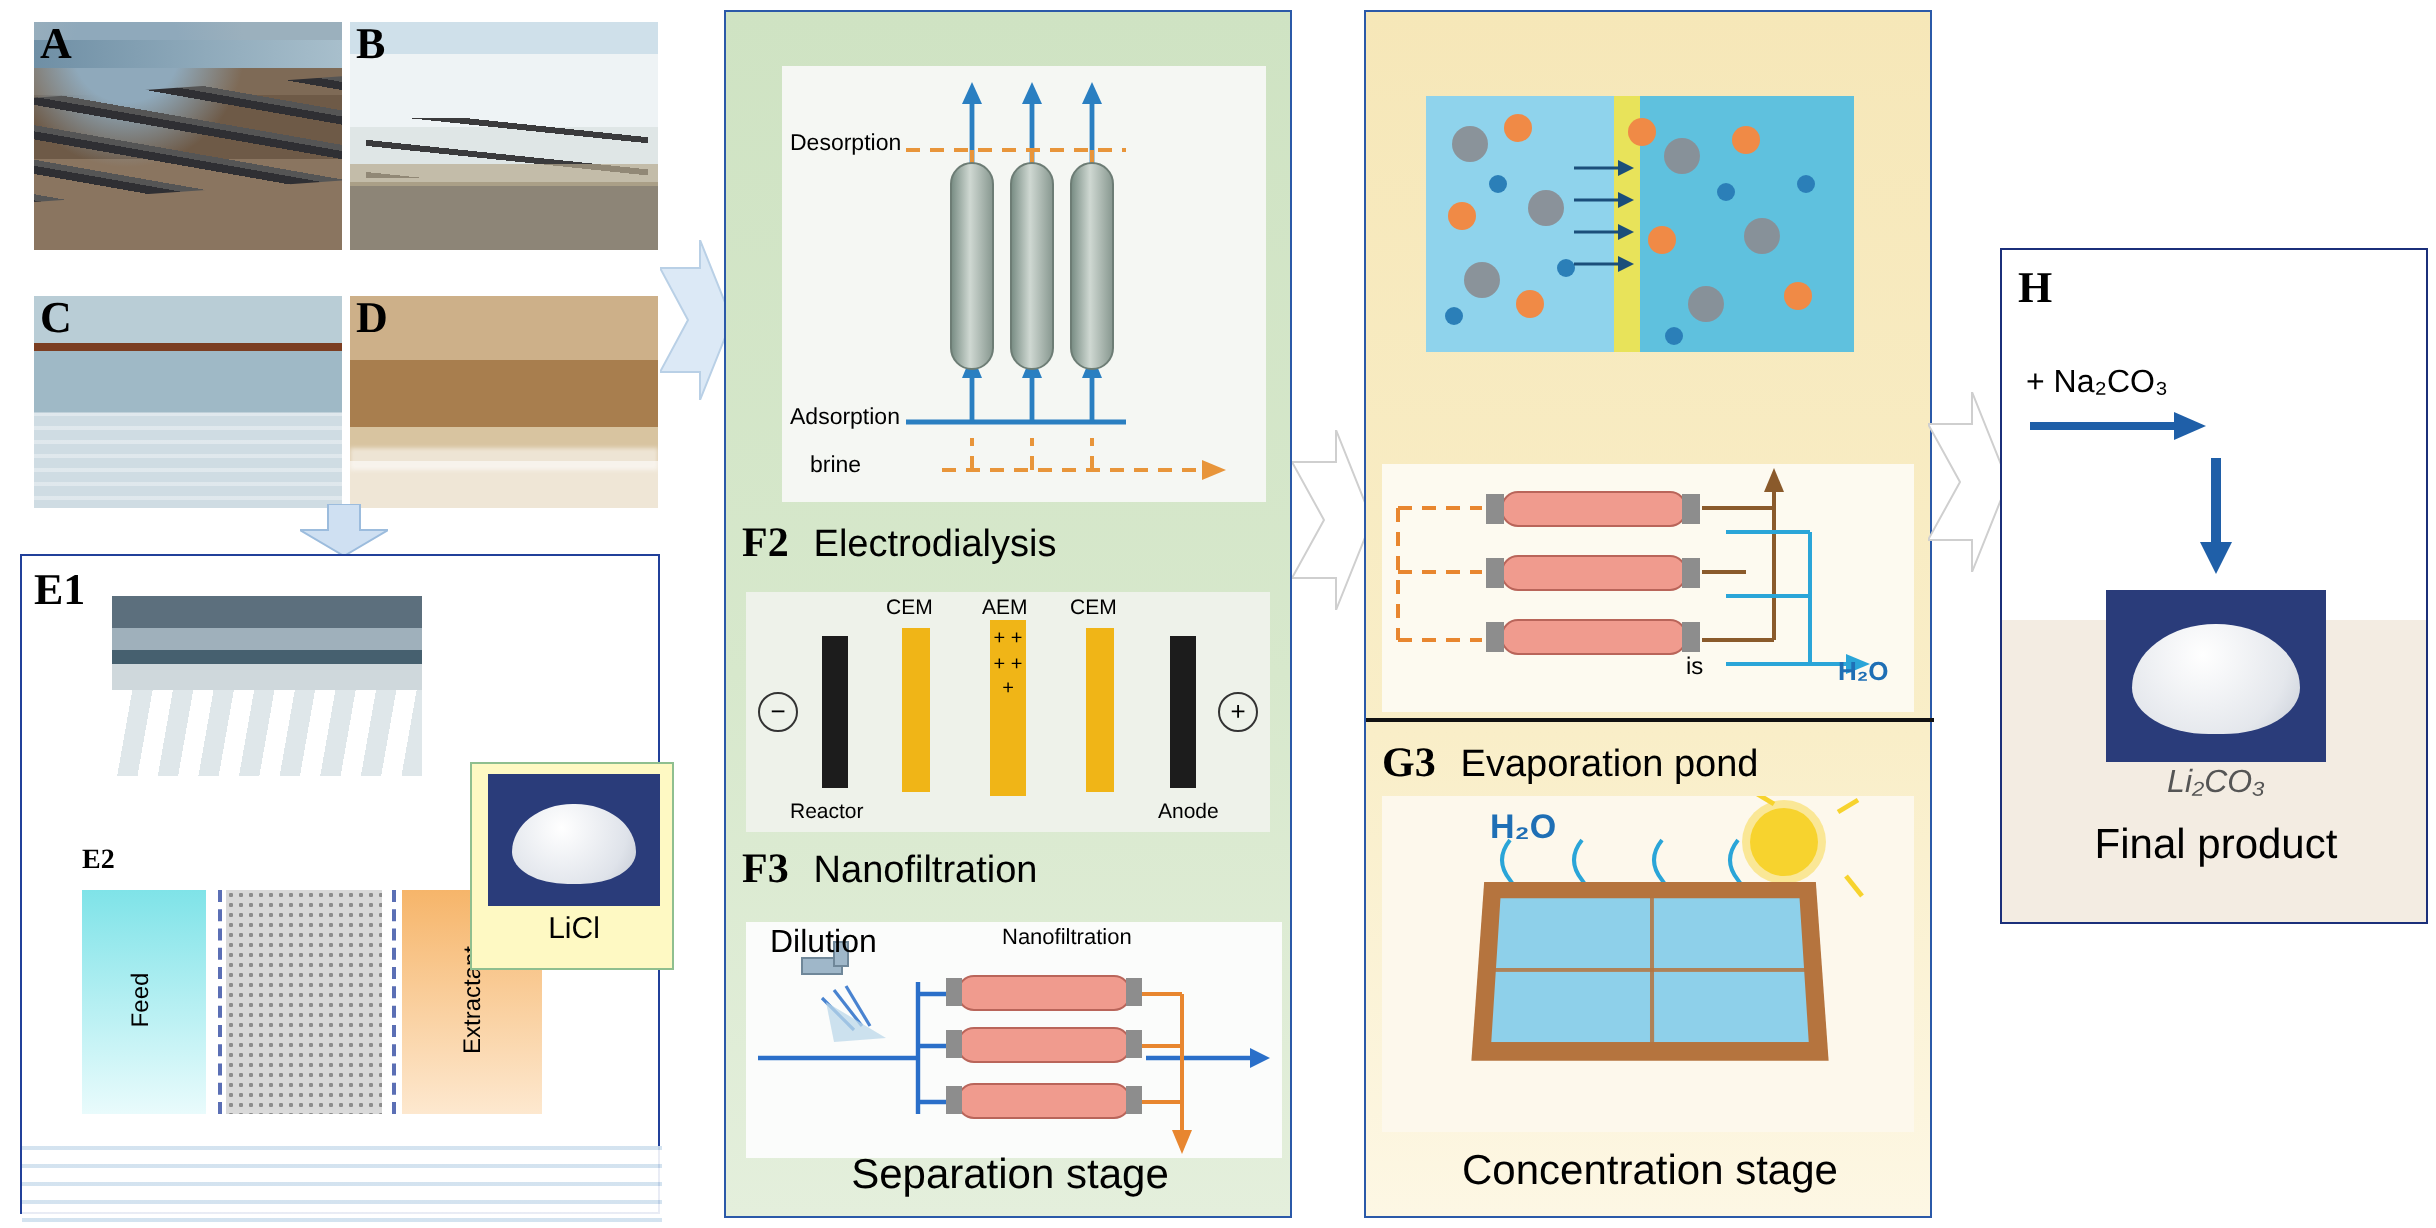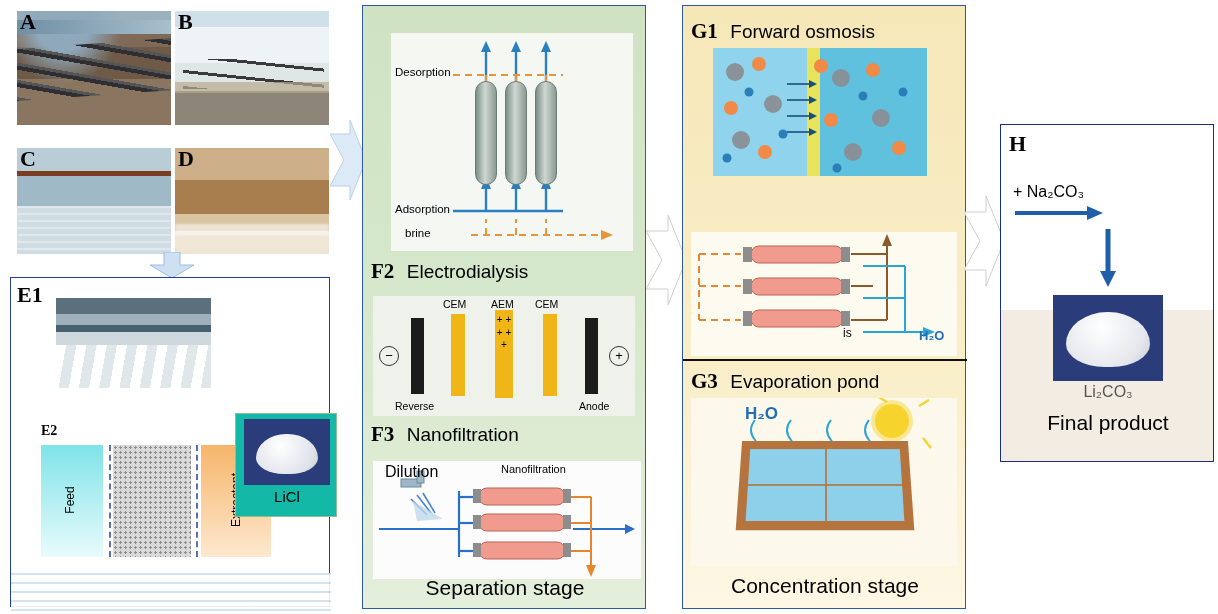--- a/index.html
+++ b/index.html
@@ -131,21 +131,21 @@
   
   #e2stripes{
     position:absolute; left:0; top:155px; width:320px; height:150px;
     background:repeating-linear-gradient(180deg, #cfe0ee 0 2px, #ffffff 2px 9px);
     opacity:.9;
   }
 
   
   #liclBox {
     position:absolute; left:224px; top:103px; width:102px; height:104px;
-    background:#14b8a6; border:1px solid #8fbf8f;margin-top:32px;
+    background:#fef9c3; border:1px solid #8fbf8f;
   }
   #liclImg {
     position:absolute; left:8px; top:5px; width:86px; height:66px;
     background:#2a3c7a;
   }
   #liclImg::after{
     content:""; position:absolute; left:14%; top:22%; width:72%; height:62%;
     border-radius:50% 50% 46% 46%/60% 60% 40% 40%;
     background:radial-gradient(circle at 40% 30%, #ffffff, #dfe3ea 70%, #c3c9d3);
   }
@@ -242,21 +242,21 @@
   #reactorLabel { position:absolute; left:0; top:70px; width:82px; text-align:center; font-size:12.5px; }
   #li2co3Img {
     position:absolute; left:52px; top:170px; width:110px; height:86px;
     background:#2a3c7a;
   }
   #li2co3Img::after{
     content:""; position:absolute; left:12%; top:20%; width:76%; height:64%;
     border-radius:50% 50% 46% 46%/58% 58% 42% 42%;
     background:radial-gradient(circle at 42% 28%, #ffffff, #e4e7ec 68%, #c6ccd6);
   }
-  #li2co3Label { position:absolute; left:0; top:258px; width:214px; text-align:center; font-size:16px; color:#555; }
+  #li2co3Label { position:absolute; left:0; top:258px; width:214px; text-align:center; font-size:16px; color:#555;font-style:italic; }
   #finalLabel { position:absolute; left:0; top:286px; width:214px; text-align:center; font-size:21px; color:#000; }
   #naLabel { position:absolute; left:12px; top:58px; font-size:16px; }
 </style>
 </head>
 <body>
 
 <div class="abs" id="photoGrid">
   <div class="photo" id="photoA">
     <span class="tag">A</span>
   </div>
@@ -376,21 +376,21 @@
     <div class="abs" style="left:212px; top:22px; width:13px; height:76px; background:#1c1c1c;"></div>
 
     <div class="abs" style="left:78px; top:18px; width:14px; height:82px; background:#f0b517;"></div>
     <div class="abs" style="left:122px; top:14px; width:18px; height:88px; background:#f0b517; text-align:center; color:#000; font-size:10px; line-height:1.25; padding-top:4px;">
       <span>+ + + + +</span>
     </div>
     <div class="abs" style="left:170px; top:18px; width:14px; height:82px; background:#f0b517;"></div>
 
     <div class="abs" style="left:6px; top:50px; width:20px; height:20px; border:1.6px solid #333; border-radius:50%; font-size:13px; text-align:center; line-height:17px;">−</div>
     <div class="abs" style="left:236px; top:50px; width:20px; height:20px; border:1.6px solid #333; border-radius:50%; font-size:13px; text-align:center; line-height:18px;">+</div>
-    <span class="smalltxt" style="left:22px; top:104px; font-size:10.5px;">Reverse</span>
+    <span class="smalltxt" style="left:22px; top:104px; font-size:10.5px;">Reactor</span>
     <span class="smalltxt" style="left:206px; top:104px; font-size:10.5px;">Anode</span>
     <span class="smalltxt" style="left:70px; top:2px; font-size:10.5px;">CEM</span>
     <span class="smalltxt" style="left:118px; top:2px; font-size:10.5px;">AEM</span>
     <span class="smalltxt" style="left:162px; top:2px; font-size:10.5px;">CEM</span>
   </div>
 
   <div class="abs" id="f3Title">
     <span class="ftag">F3</span>
     <span class="ftitleTxt">Nanofiltration</span>
   </div>
@@ -444,24 +444,20 @@
 
   <div id="fBottomLabel">Separation stage</div>
 </div>
 
 <svg class="chev" style="left:646px; top:215px; width:40px; height:90px;" viewBox="0 0 40 90">
   <polygon points="0,16 22,16 22,0 40,45 22,90 22,74 0,74 16,45" fill="#ffffff" stroke="#cfcfcf" stroke-width="1"></polygon>
 </svg>
 
 <div class="abs" id="gPanel">
 
-  <div id="g1Title">
-    <span class="ftag">G1</span>
-    <span class="ftitleTxt">Forward osmosis</span>
-  </div>
   <div id="g1Img">
     <svg viewBox="0 0 214 128" width="214" height="128">
       <g fill="#8a8f96" opacity=".95">
         <circle cx="22" cy="24" r="9"></circle>
           <circle cx="60" cy="56" r="9"></circle>
           <circle cx="28" cy="92" r="9"></circle>
         <circle cx="128" cy="30" r="9"></circle>
           <circle cx="168" cy="70" r="9"></circle>
           <circle cx="140" cy="104" r="9"></circle>
       </g>

